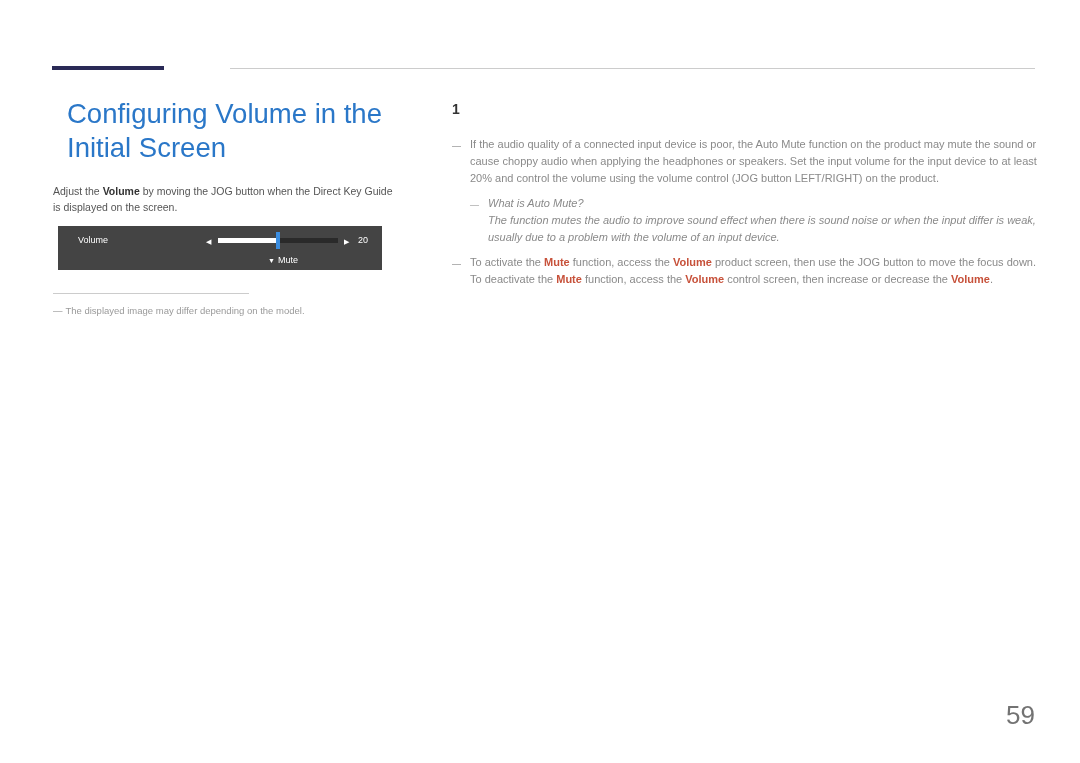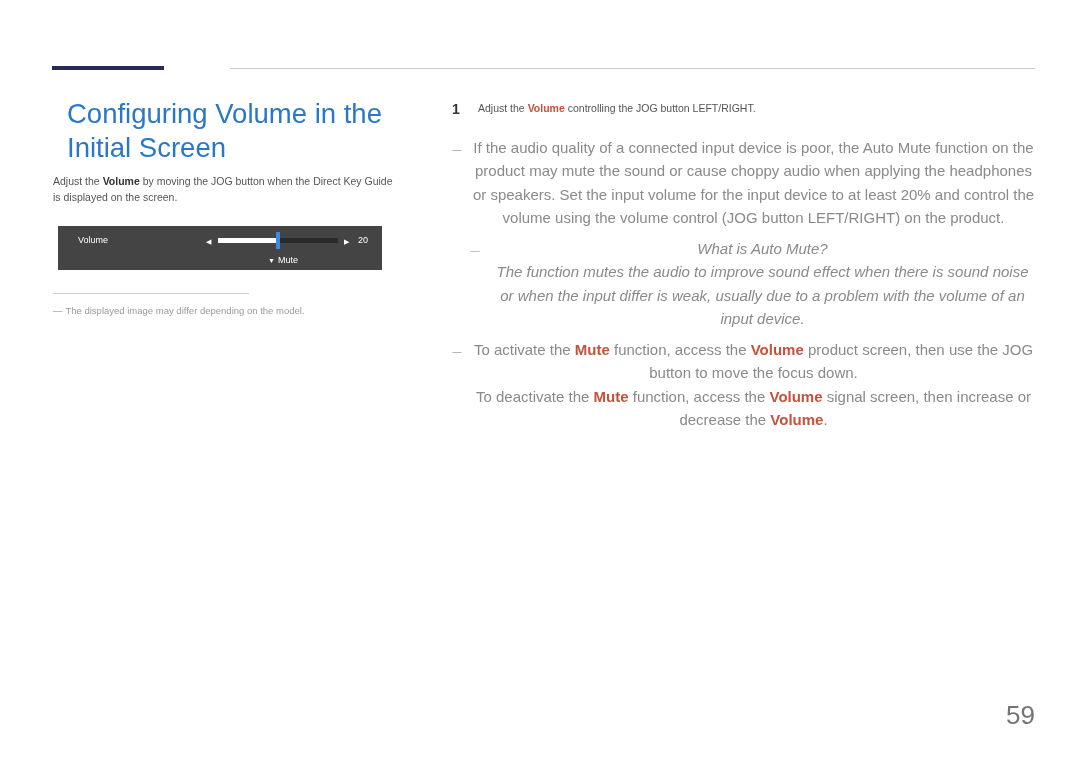--- a/index.html
+++ b/index.html
@@ -35,21 +35,21 @@
     top: 97px;
     width: 360px;
     color: #2a77c8;
     font-size: 27.5px;
     font-weight: 400;
     line-height: 1.25;
   }
   .left-body {
     position: absolute;
     left: 53px;
-    top: 174px;
+    top: 184px;
     width: 348px;
     color: #555;
     font-size: 10.5px;
   }
   .left-body b { color: #333; font-weight: 600; }
   .osd {
     position: absolute;
     left: 58px;
     top: 226px;
     width: 324px;
@@ -146,24 +146,23 @@
     color: #555;
   }
   .step { display: flex; gap: 14px; margin-bottom: 16px; }
   .step-num { color: #333; font-size: 14px; font-weight: 600; width: 12px; }
   .step-text { padding-top: 2px; font-size: 10.5px; }
   .step-text .hl { color: #c7513a; font-weight: 600; }
 
   .note {
     display: flex;
     gap: 8px;
-    font-size: 15px;
+    font-size: 11px;
     color: #8a8a8a;
     margin-bottom: 8px;
-    text-align: center;
   }
   .note .dash {
     width: 10px;
     flex-shrink: 0;
     position: relative;
     top: 1px;
   }
   .note .dash::before {
     content: "―";
     font-size: 9px;
@@ -210,41 +209,38 @@
 <div class="left-sep"></div>
 
 <p class="footnote">
   <span class="dash">―</span>
   <span>The displayed image may differ depending on the model.</span>
 </p>
 
 <div class="right-col">
   <div class="step">
     <div class="step-num">1</div>
-    <div class="step-text">
-      <span>Adjust the </span><span class="hl">Volume</span><span> controlling the JOG button LEFT/RIGHT.</span>
-    </div>
   </div>
 
   <div class="note">
     <div class="dash"></div>
     <div class="body">If the audio quality of a connected input device is poor, the Auto Mute function on the product may mute the sound or cause choppy audio when applying the headphones or speakers. Set the input volume for the input device to at least 20% and control the volume using the volume control (JOG button LEFT/RIGHT) on the product.</div>
   </div>
 
   <div class="note note-sub">
     <div class="dash"></div>
     <div class="body">
       <span>What is Auto Mute?</span><br>
       <span>The function mutes the audio to improve sound effect when there is sound noise or when the input differ is weak, usually due to a problem with the volume of an input device.</span>
     </div>
   </div>
 
   <div class="note">
     <div class="dash"></div>
     <div class="body">
       <span>To activate the </span><span class="hl">Mute</span><span> function, access the </span><span class="hl">Volume</span><span> product screen, then use the JOG button to move the focus down.</span><br>
-      <span>To deactivate the </span><span class="hl">Mute</span><span> function, access the </span><span class="hl">Volume</span><span> signal screen, then increase or decrease the </span><span class="hl">Volume</span><span>.</span>
+      <span>To deactivate the </span><span class="hl">Mute</span><span> function, access the </span><span class="hl">Volume</span><span> control screen, then increase or decrease the </span><span class="hl">Volume</span><span>.</span>
     </div>
   </div>
 
 </div>
 
 <div class="pagenum">59</div>
 
 </body></html>

